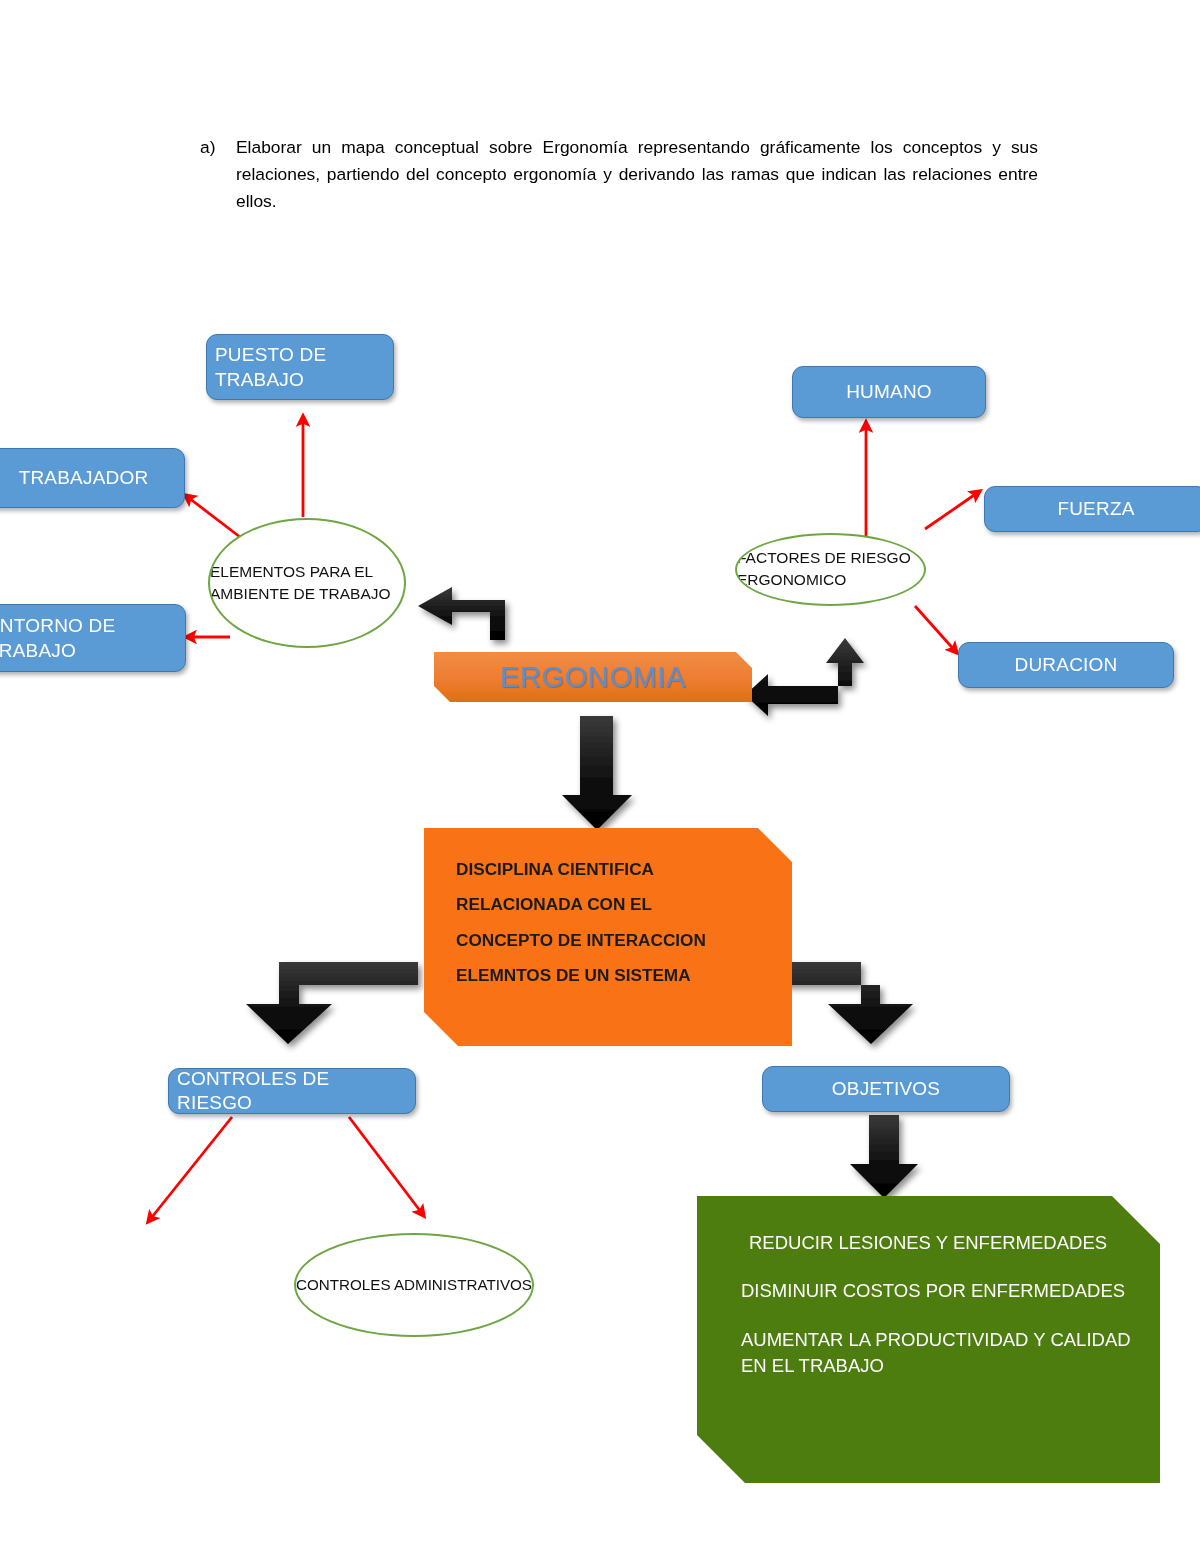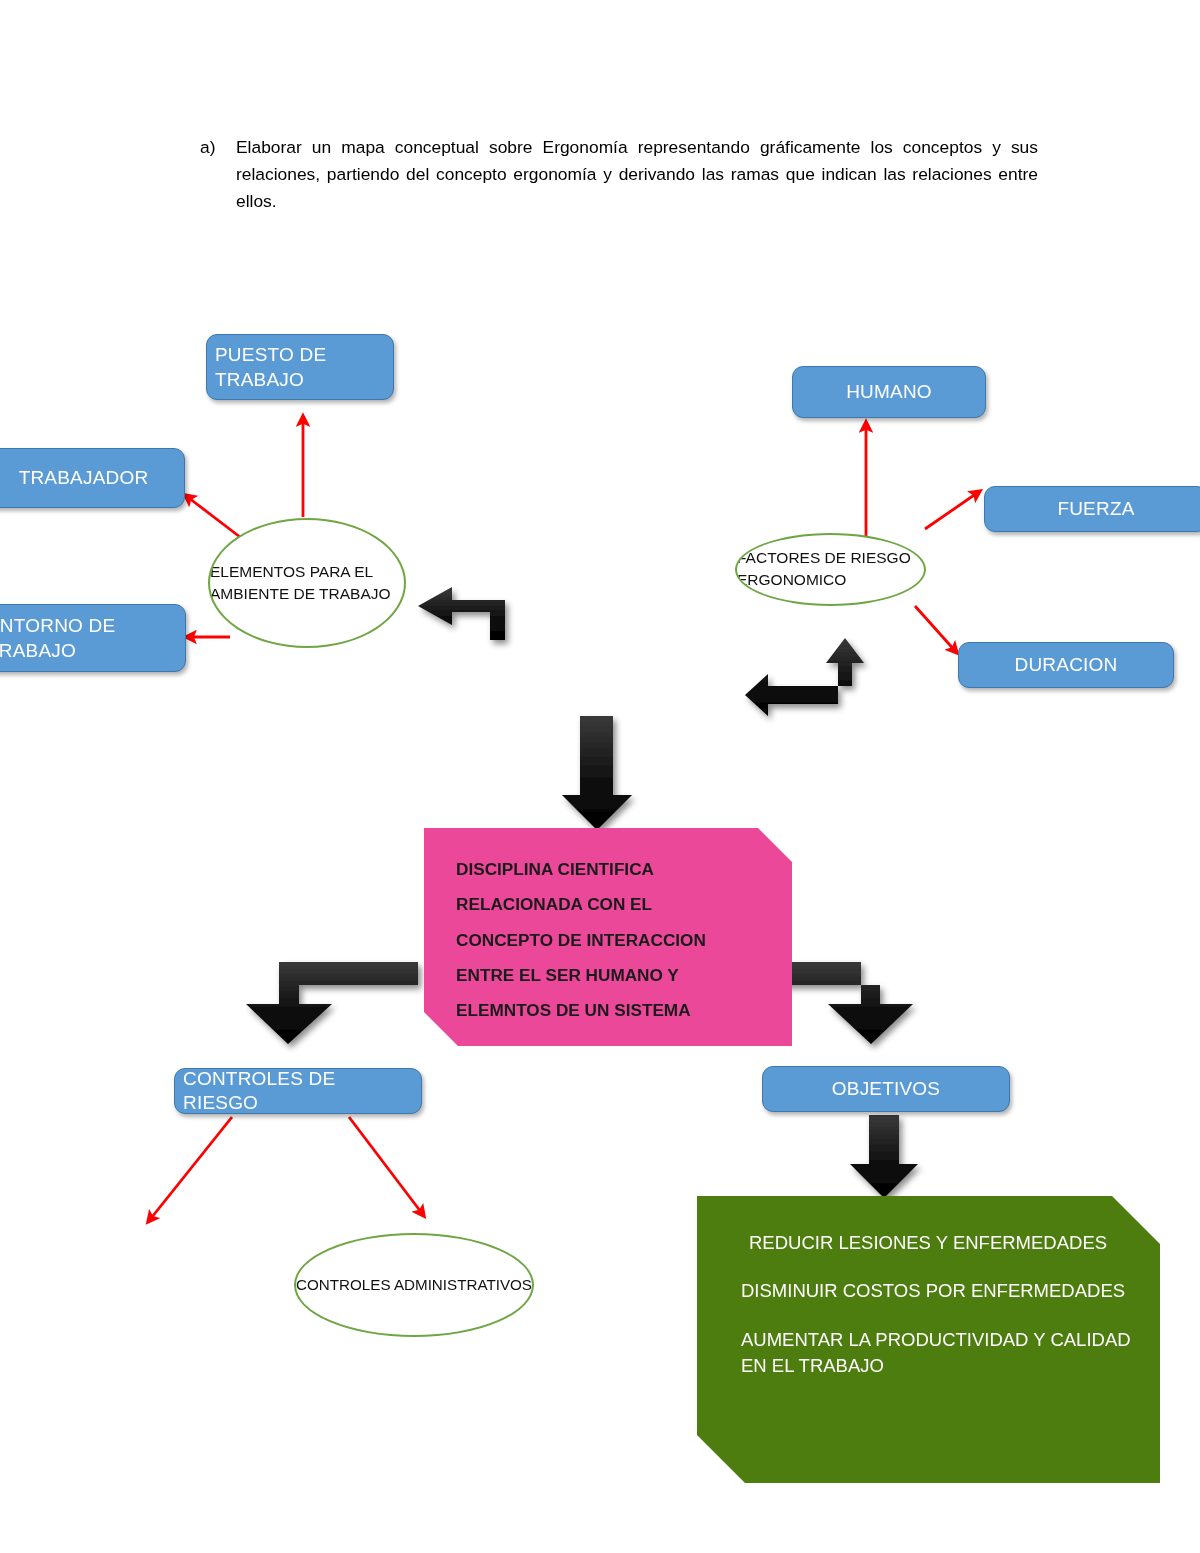--- a/index.html
+++ b/index.html
@@ -95,21 +95,21 @@
     color: #5B8FD0;
     font-size: 29px;
     letter-spacing: .6px;
     clip-path: polygon(0 0, calc(100% - 16px) 0, 100% 16px, 100% 100%, 16px 100%, 0 calc(100% - 16px));
     filter: drop-shadow(3px 4px 4px rgba(0,0,0,.38));
     text-shadow: 1px 1px 1px rgba(0,0,0,.22);
   }
 
   
   .yellow-block {
-    background: #ec4899;
+    background: #f97316;
     clip-path: polygon(0 0, calc(100% - 34px) 0, 100% 34px, 100% calc(100% - 6px), 34px calc(100% - 6px), 0 calc(100% - 40px));
     filter: drop-shadow(3px 4px 4px rgba(0,0,0,.35));
     color: #1b1b1b;
     font-size: 17.2px;
     line-height: 2.05;
     display: block;
     padding: 24px 0 0 32px;
     text-align: left;
     font-weight: 600;
   }
@@ -229,30 +229,32 @@
   </div>
 
   <div class="node blue-box" style="left:958px; top:642px; width:216px; height:46px;">
     <span>DURACION</span>
   </div>
 
   <div class="node ellipse" style="left:735px; top:533px; width:191px; height:73px; align-items:flex-start; padding-top:12px;">
     <span>FACTORES DE RIESGO ERGONOMICO</span>
   </div>
 
+  <div class="node banner" style="left:434px; top:652px; width:318px; height:50px;">
+    <span>ERGONOMIA</span>
+  </div>
 
   <div class="yellow-block" style="position:absolute; left:424px; top:828px; width:336px; height:200px;">
     <div>DISCIPLINA CIENTIFICA</div>
     <div>RELACIONADA CON EL</div>
     <div>CONCEPTO DE INTERACCION</div>
-    <div>ENTRE EL SER HUMANO Y</div>
     <div>ELEMNTOS DE UN SISTEMA</div>
   </div>
 
-  <div class="node blue-box" style="left:174px; top:1068px; width:248px; height:46px;">
+  <div class="node blue-box" style="left:168px; top:1068px; width:248px; height:46px;">
     <span>CONTROLES DE RIESGO</span>
   </div>
 
 
   <div class="node ellipse" style="left:294px; top:1233px; width:240px; height:104px; font-size:15.2px; line-height:1.55;">
     <span>CONTROLES ADMINISTRATIVOS</span>
   </div>
 
   <div class="node blue-box" style="left:762px; top:1066px; width:248px; height:46px;">
     <span>OBJETIVOS</span>

